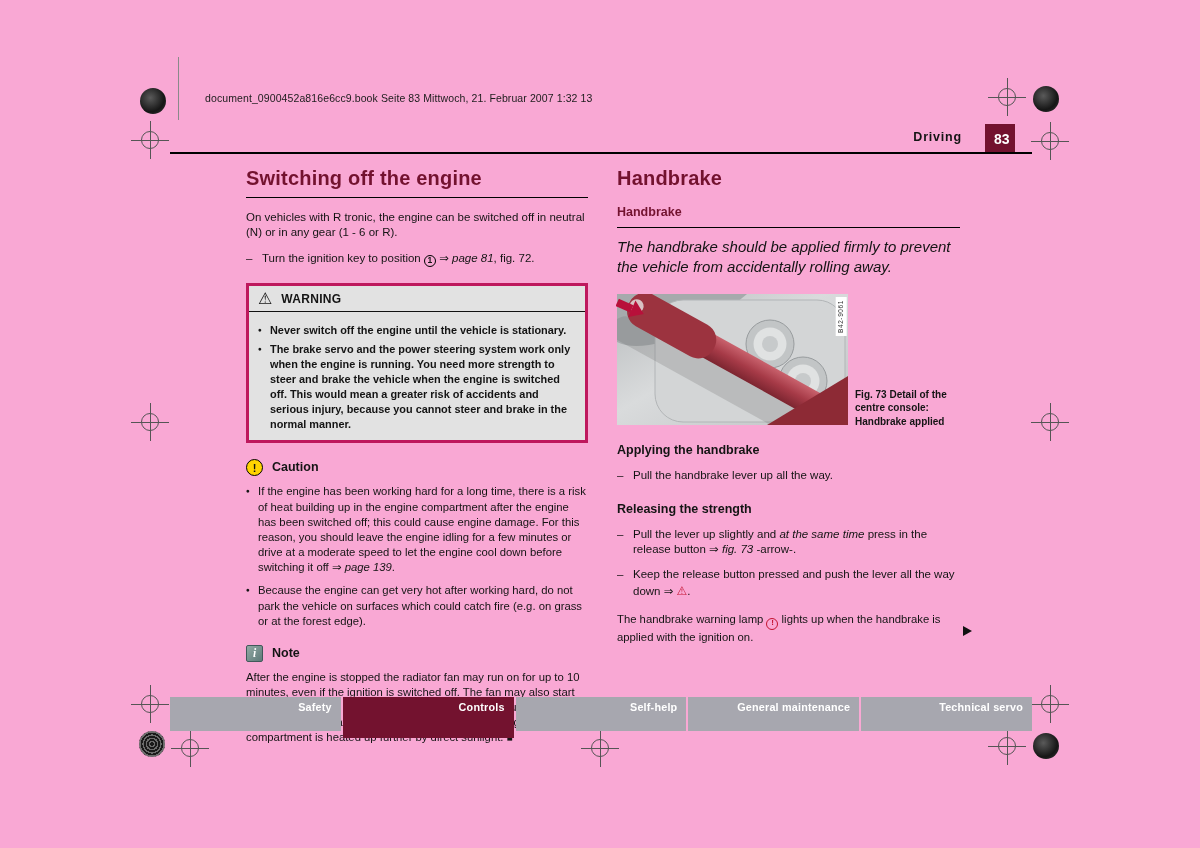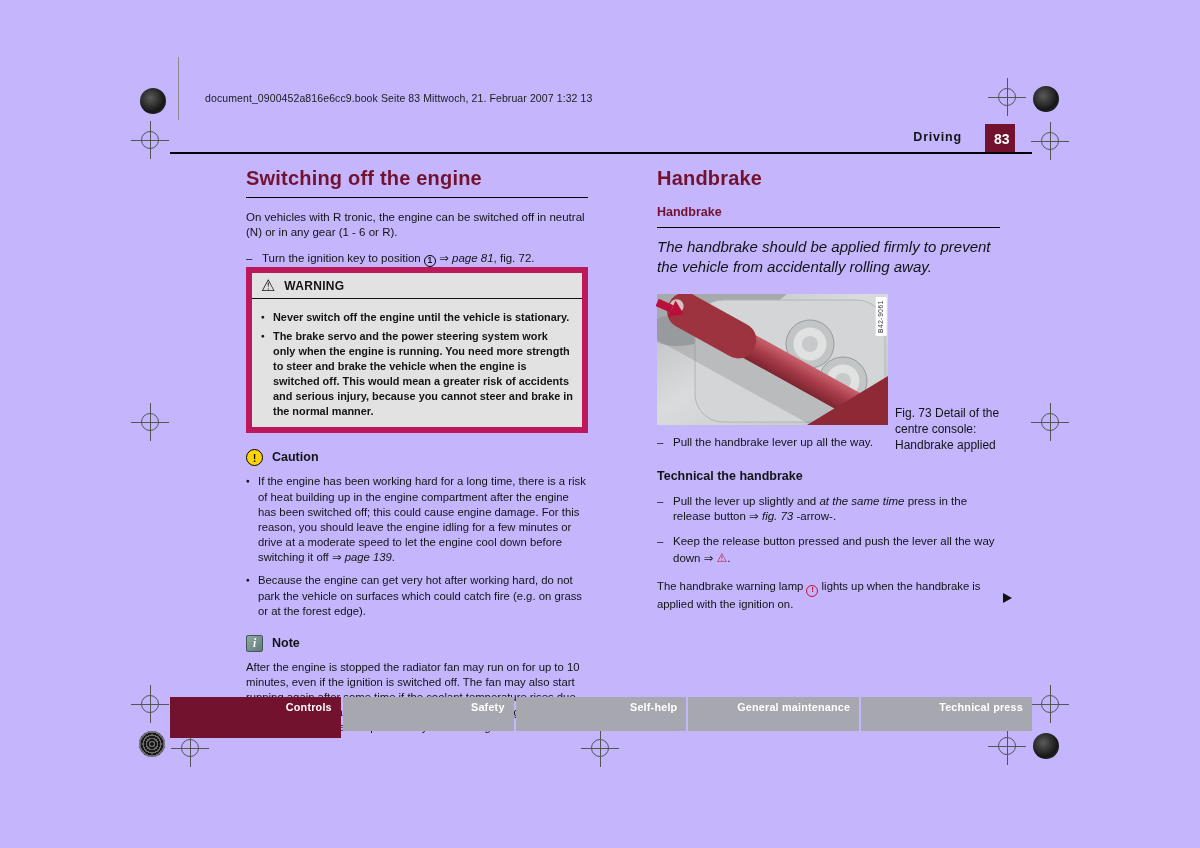--- a/index.html
+++ b/index.html
@@ -3,21 +3,21 @@
 <meta charset="utf-8">
 <style>
   * { margin:0; padding:0; box-sizing:border-box; }
   :root{
     --red:#73122f;
     --footer-gray:#a7a7af;
     --ink:#141414;
   }
   html,body{ width:1200px; height:848px; background:#fff; }
   body{ font-family:"Liberation Sans", sans-serif; color:var(--ink); position:relative; overflow:hidden; }
-  .page{ position:absolute; inset:0; background:#c4b5fd; }
+  .page{ position:absolute; inset:0; background:#f9a8d4; }
 
   
   .reg{ position:absolute; width:38px; height:38px; }
   .reg::before{ content:""; position:absolute; left:0; right:0; top:50%; height:1px; background:#555; }
   .reg::after{ content:""; position:absolute; top:0; bottom:0; left:50%; width:1px; background:#555; }
   .reg i{ position:absolute; left:50%; top:50%; width:18px; height:18px; margin:-9px 0 0 -9px; border:1px solid #555; border-radius:50%; }
   .dot{ position:absolute; width:26px; height:26px; border-radius:50%;
         background:radial-gradient(circle at 40% 38%, #5a5a5a, #161616 62%, #3a3a3a); }
   .dot.ring{ background:repeating-radial-gradient(circle, #1a1a1a 0 1.6px, #6b6b6b 1.6px 3.2px); }
   .cropline{ position:absolute; background:#8a8a8a; }
@@ -27,42 +27,42 @@
   .chapter{ position:absolute; left:700px; top:130px; width:262px; text-align:right;
             font-size:12.5px; font-weight:bold; letter-spacing:0.8px; }
   .page-badge{ position:absolute; left:985px; top:124px; width:30px; height:28px;
                background:var(--red); color:#fff; font-size:14px; font-weight:bold;
                padding:7px 0 0 9px; }
   .header-rule{ position:absolute; left:170px; top:152px; width:862px; height:2px; background:#000; }
 
   
   .col{ position:absolute; top:167px; font-size:11.5px; line-height:1.34; }
   .col-left{ left:246px; width:342px; }
-  .col-right{ left:617px; width:343px;margin-left:40px; }
+  .col-right{ left:617px; width:343px; }
 
   .h1{ font-size:20px; font-weight:bold; color:var(--red); letter-spacing:0.2px; line-height:1.15; }
   .titlebar{ border-bottom:1.5px solid #000; padding-bottom:7px; }
   .h2{ font-size:12.5px; font-weight:bold; line-height:1.2; }
   .h2.red{ color:var(--red); }
   .subbar{ border-bottom:1.5px solid #000; padding-bottom:7px; margin-top:15px; }
 
   .para{ margin-top:12px; }
   .lead{ margin-top:9px; font-style:italic; font-size:15px; }
 
   .step{ position:relative; padding-left:16px; margin-top:10px; }
   .step .dash{ position:absolute; left:0; }
 
   .arrow{ font-size:11.5px; }
   .ref{ font-style:italic; }
   .key-badge{ display:inline-flex; width:12px; height:12px; border:1.2px solid #000; border-radius:50%;
               align-items:center; justify-content:center; font-size:8.5px; font-weight:bold;
               vertical-align:-1px; }
 
   
-  .warning-box{ background:#e2e2e2; border:6px solid #be185d; }
+  .warning-box{ margin-top:16px; background:#e2e2e2; border:3px solid #be185d; }
   .warning-head{ display:flex; align-items:center; gap:9px; padding:5px 9px 4px 9px; border-bottom:1px solid #111; }
   .warn-tri{ font-size:16px; line-height:1; }
   .warn-tri::after{ content:"⚠"; }
   .warning-title{ font-size:12px; font-weight:bold; letter-spacing:0.3px; }
   .warning-body{ padding:6px 9px 9px 9px; }
   .wbullet{ position:relative; padding-left:12px; font-weight:bold; font-size:10.9px; line-height:1.36; margin-top:5px; }
   .wbullet::before{ content:"●"; position:absolute; left:0; top:3px; font-size:6.5px; }
 
   
   .icon-row{ display:flex; align-items:center; gap:9px; margin-top:16px; }
@@ -78,22 +78,22 @@
   .cbullet::before{ content:"●"; position:absolute; left:0; top:3px; font-size:6.5px; }
   .note-text{ margin-top:8px; font-size:11.3px; }
   .end-square{ font-size:10px; }
 
   
   .figure{ position:relative; margin-top:17px; height:131px; }
   .fig-img{ position:absolute; left:0; top:0; width:231px; height:131px; overflow:hidden; background:#cdd0d2; }
   .fig-arrow{ position:absolute; left:-1px; top:3px; }
   .fig-code{ position:absolute; right:1px; top:3px; background:#fff; writing-mode:vertical-rl;
              transform:rotate(180deg); font-size:6.5px; letter-spacing:0.6px; padding:3px 1px; color:#333; }
-  .fig-caption{ position:absolute; left:238px; top:112px; width:106px;
-                font-size:12px; font-weight:normal; line-height:1.33; }
+  .fig-caption{ position:absolute; left:238px; top:94px; width:106px;
+                font-size:10px; font-weight:bold; line-height:1.33; }
 
   
   .h2.black{ margin-top:18px; }
   .lamp-note{ position:relative; margin-top:13px; font-size:11.3px; }
   .lamp-icon{ display:inline-flex; width:12px; height:12px; border:1.4px solid #c41230; border-radius:50%;
               color:#c41230; align-items:center; justify-content:center; font-size:8px; font-weight:bold;
               vertical-align:-2px; }
   .inline-warn{ color:#c41230; font-size:12px; }
   .inline-warn::after{ content:"⚠"; }
   .cont-arrow{ position:absolute; right:-12px; top:14px; width:0; height:0;
@@ -246,26 +246,27 @@
           <rect x="0" y="7" width="16" height="8" fill="#b8103a"></rect>
           <polygon points="16,2 29,11 16,20" fill="#b8103a"></polygon>
         </g>
       </svg>
       <div class="fig-caption">
         <span>Fig. 73</span>
         <span>Detail of the centre console: Handbrake applied</span>
       </div>
     </div>
 
+    <div class="h2 black">Applying the handbrake</div>
     <p class="step">
       <span class="dash">–</span>
       <span>Pull the handbrake lever up all the way.</span>
     </p>
 
-    <div class="h2 black">Technical the handbrake</div>
+    <div class="h2 black">Releasing the strength</div>
     <p class="step">
       <span class="dash">–</span>
       <span>Pull the lever up slightly and</span>
       <span class="ref">at the same time</span>
       <span>press in the release button</span>
       <span class="arrow">⇒</span>
       <span class="ref">fig. 73</span>
       <span>-arrow-.</span>
     </p>
     <p class="step">
@@ -277,20 +278,20 @@
 
     <p class="lamp-note">
       <span>The handbrake warning lamp</span>
       <span class="lamp-icon">!</span>
       <span>lights up when the handbrake is applied with the ignition on.</span>
       <span class="cont-arrow"></span>
     </p>
   </div>
 
   <div class="footer">
+    <div class="tab">Safety</div>
     <div class="tab active">Controls</div>
-    <div class="tab">Safety</div>
     <div class="tab">Self-help</div>
     <div class="tab">General maintenance</div>
-    <div class="tab">Technical press</div>
+    <div class="tab">Technical servo</div>
   </div>
 
 </div>
 
 </body></html>

